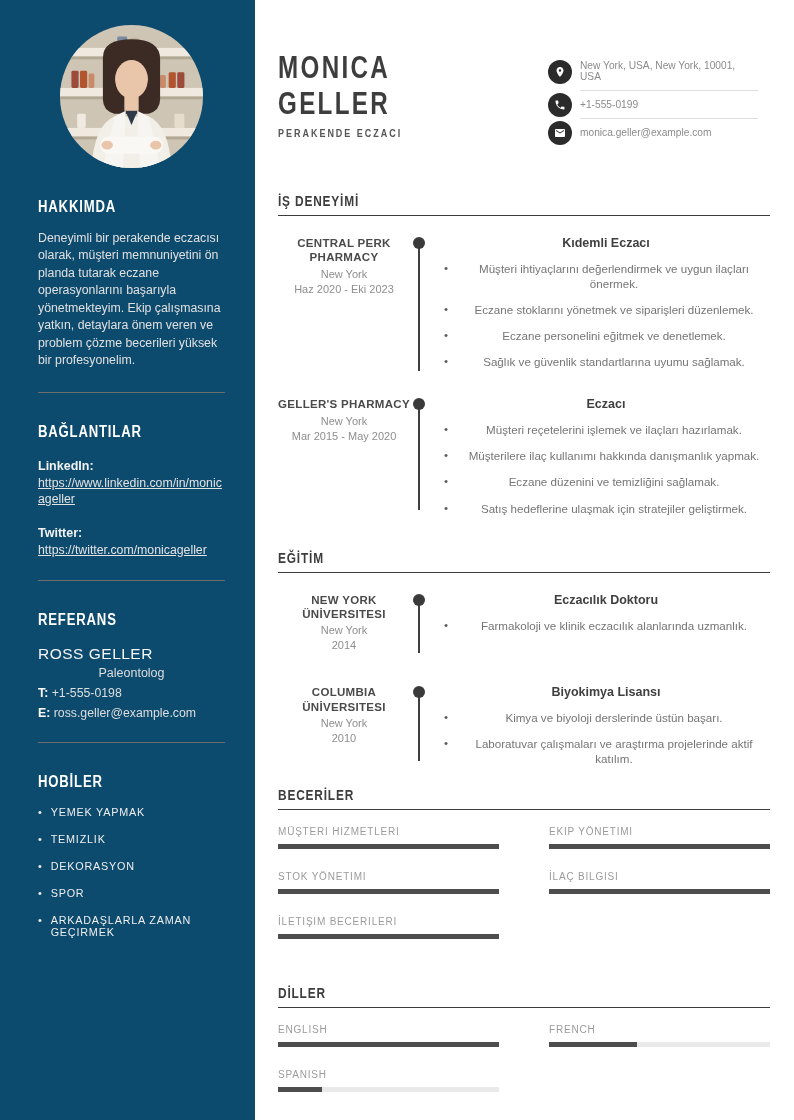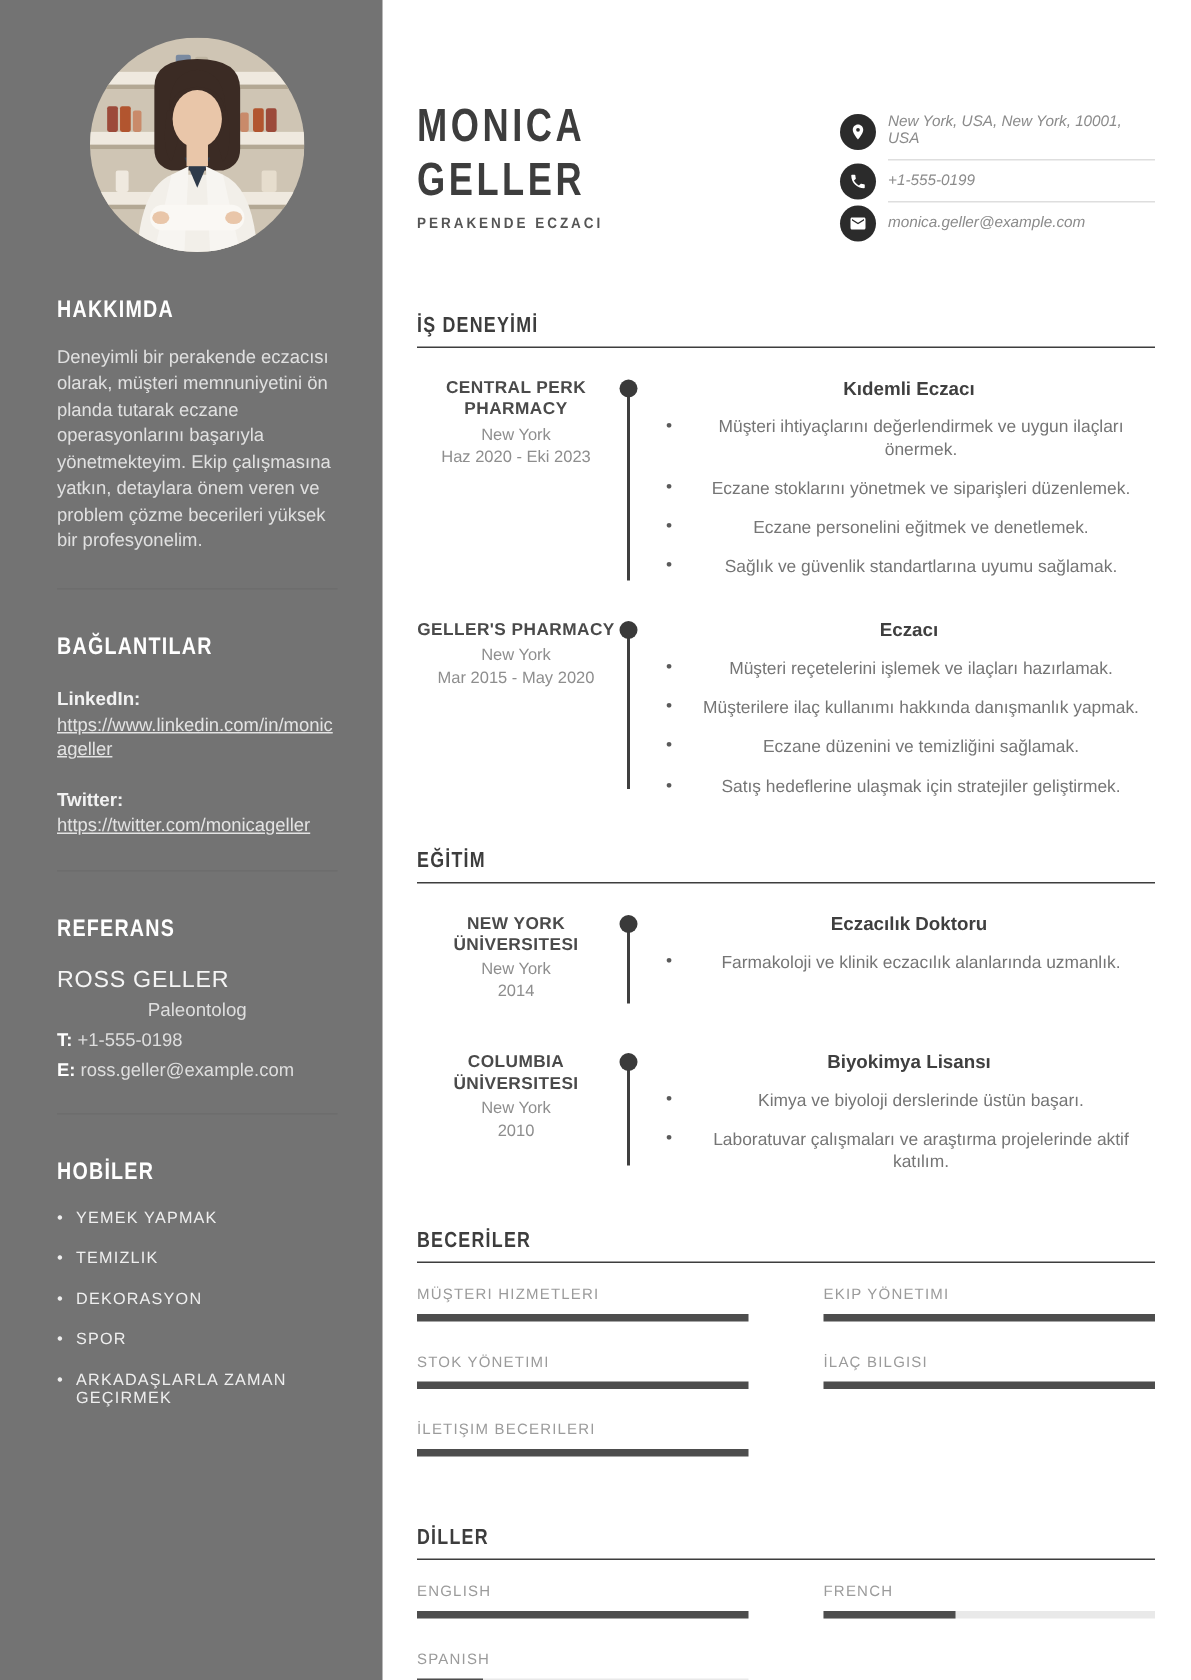--- a/index.html
+++ b/index.html
@@ -9,21 +9,21 @@
     position:relative; width:794px; height:1120px; margin:0 auto;
     background:#ffffff; overflow:hidden;
   }
   
   .cond { display:inline-block; transform:scaleX(0.82); transform-origin:left center;
           font-weight:700; letter-spacing:1px; white-space:nowrap; }
 
   
   .sidebar {
     position:absolute; left:0; top:0; width:255px; height:1120px;
-    background:#737373; color:#e6e6e6; padding:25px 30px 20px 38px;
+    background:#0c4a6e; color:#e6e6e6; padding:25px 30px 20px 38px;
   }
   .photo-wrap { width:143px; height:143px; border-radius:50%; overflow:hidden;
     margin:0 auto 0 auto; }
   .photo-wrap svg { display:block; width:100%; height:100%; }
   .sb-h { color:#ffffff; font-size:16px; margin-top:30px; }
   .sb-about { margin-top:14px; font-size:12.3px; line-height:1.42; color:#e0e0e0; }
   .sb-div { border:none; border-top:1px solid #6d6d6d; margin:22px 0 0 0; }
   .sb-link-label { margin-top:18px; font-weight:700; font-size:12.5px; color:#f2f2f2; }
   .sb-link { display:block; margin-top:2px; font-size:12.3px; color:#e3e3e3;
     text-decoration:underline; word-break:break-all; line-height:1.35; }
@@ -36,21 +36,21 @@
   .hobby::before { content:"•"; margin-right:8px; font-size:11px; }
 
   
   .main { position:absolute; left:278px; top:0; width:492px; }
   .name-block { padding-top:50px; color:#3d3d3d; }
   .name-line { font-size:31px; line-height:1.16; }
   .name-line .cond { transform:scaleX(0.78); letter-spacing:3px; font-weight:800; }
   .job-title { margin-top:6px; font-size:10px; color:#555555; }
   .job-title .cond { transform:scaleX(0.9); letter-spacing:2.2px; }
 
-  .contact { position:absolute; top:52px; right:0; width:210px;font-style:italic; }
+  .contact { position:absolute; top:52px; right:12px; width:210px; }
   .c-row { display:flex; align-items:center; }
   .c-icon { width:24px; height:24px; border-radius:50%; background:#2b2b2b;
     flex:0 0 24px; display:flex; align-items:center; justify-content:center; }
   .c-icon svg { width:12px; height:12px; fill:#ffffff; }
   .c-text { flex:1; margin-left:8px; font-size:10.2px; color:#8b8b8b;
     padding:8px 0; }
   .c-row.bordered .c-text { border-bottom:1px solid #dedede; }
 
   .section { margin-top:0; }
   .sec-head { border-bottom:1.5px solid #3d3d3d; padding-bottom:6px;
@@ -173,21 +173,21 @@
     <div class="hobby">
         <span>SPOR</span>
       </div>
     <div class="hobby">
         <span>ARKADAŞLARLA ZAMAN GEÇIRMEK</span>
       </div>
   </aside>
 
   <main class="main">
 
-    <header style="position:relative; height:193px;margin-top:16px;">
+    <header style="position:relative; height:193px;">
       <div class="name-block">
         <div class="name-line"><span class="cond">MONICA</span></div>
         <div class="name-line"><span class="cond">GELLER</span></div>
         <div class="job-title"><span class="cond">PERAKENDE ECZACI</span></div>
       </div>
 
       <div class="contact">
         <div class="c-row bordered">
           <span class="c-icon">
             <svg viewBox="0 0 24 24">
@@ -299,21 +299,21 @@
             <div class="e-title">Biyokimya Lisansı</div>
             <div class="e-bullets">
               <div class="e-bullet">Kimya ve biyoloji derslerinde üstün başarı.</div>
               <div class="e-bullet">Laboratuvar çalışmaları ve araştırma projelerinde aktif katılım.</div>
             </div>
           </div>
         </div>
       </div>
     </section>
 
-    <section class="section" style="margin-top:32px;">
+    <section class="section" style="margin-top:16px;">
       <div class="sec-head">
         <span class="cond">BECERİLER</span>
       </div>
       <div class="bars-grid">
         <div class="bar-item">
           <div class="bar-label">MÜŞTERI HIZMETLERI</div>
           <div class="bar-track">
               <div class="bar-fill" style="width: 100%;"></div>
             </div>
         </div>

